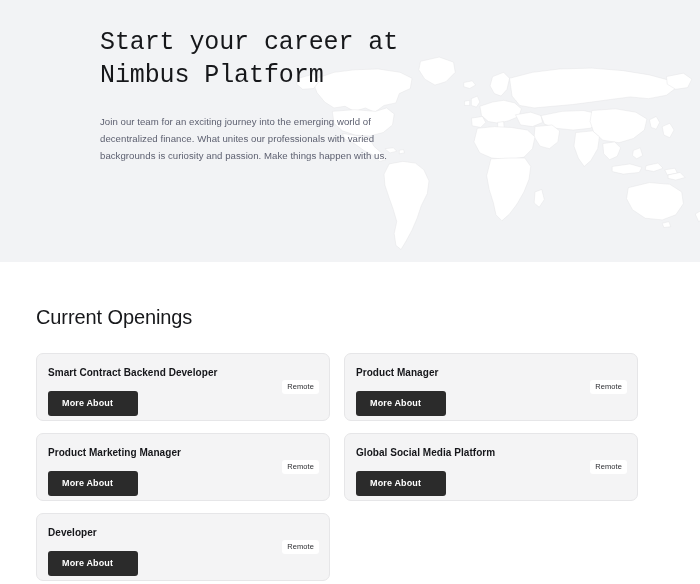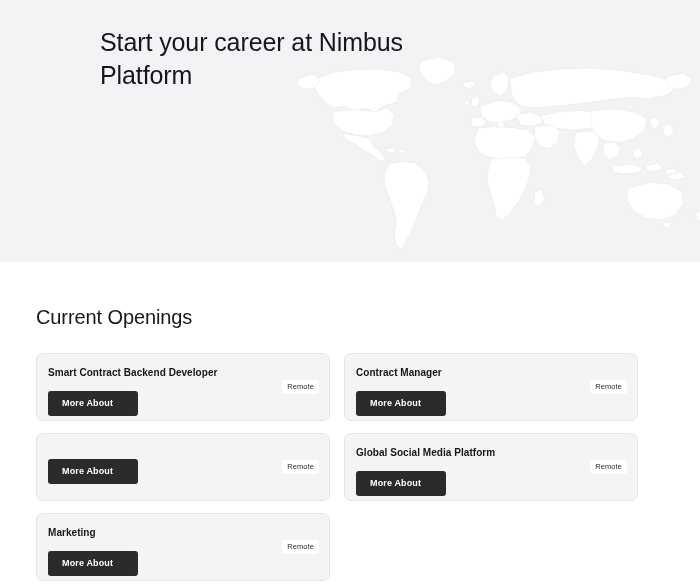--- a/index.html
+++ b/index.html
@@ -95,21 +95,21 @@
 
   
   .hero-content {
     position: relative;
     z-index: 4;
     padding: 26px 0 0 100px;
     width: 440px;
   }
 
   .hero-title {
-    font-family: Liberation Sans, sans-serif;
+    font-family: Liberation Mono, monospace;
     font-size: 25px;
     font-weight: 400;
     line-height: 1.32;
     letter-spacing: -0.1px;
     color: #16171a;
     max-width: 310px;
   }
 
   .hero-sub {
     margin-top: 21px;
@@ -266,51 +266,53 @@
         <path d="M960 404 L974 398 L980 414 L964 420 Z"></path>
 
         <path d="M880 290 L908 284 L920 296 L898 302 L880 298 Z"></path>
       </g>
     </svg>
   </div>
 
 
   <div class="hero-content">
     <h1 class="hero-title">Start your career at Nimbus Platform</h1>
+    <p class="hero-sub">Join our team for an exciting journey into the emerging world of decentralized finance. What unites our professionals with varied backgrounds is curiosity and passion. Make things happen with us.</p>
   </div>
 </section>
 
 <section class="openings">
   <h2 class="openings-title">Current Openings</h2>
 
   <div class="cards-grid">
 
     <div class="job-card">
       <div class="job-title">Smart Contract Backend Developer</div>
       <div class="job-badge">Remote</div>
       <button class="job-btn">More About</button>
     </div>
 
     <div class="job-card">
-      <div class="job-title">Contract Manager</div>
-      <div class="job-badge">Remote</div>
-      <button class="job-btn">More About</button>
-    </div>
-
-    <div class="job-card">
+      <div class="job-title">Product Manager</div>
+      <div class="job-badge">Remote</div>
+      <button class="job-btn">More About</button>
+    </div>
+
+    <div class="job-card">
+      <div class="job-title">Product Marketing Manager</div>
       <div class="job-badge">Remote</div>
       <button class="job-btn">More About</button>
     </div>
 
     <div class="job-card">
       <div class="job-title">Global Social Media Platform</div>
       <div class="job-badge">Remote</div>
       <button class="job-btn">More About</button>
     </div>
 
     <div class="job-card">
-      <div class="job-title">Marketing</div>
+      <div class="job-title">Developer</div>
       <div class="job-badge">Remote</div>
       <button class="job-btn">More About</button>
     </div>
 
   </div>
 </section>
 
 </body></html>

